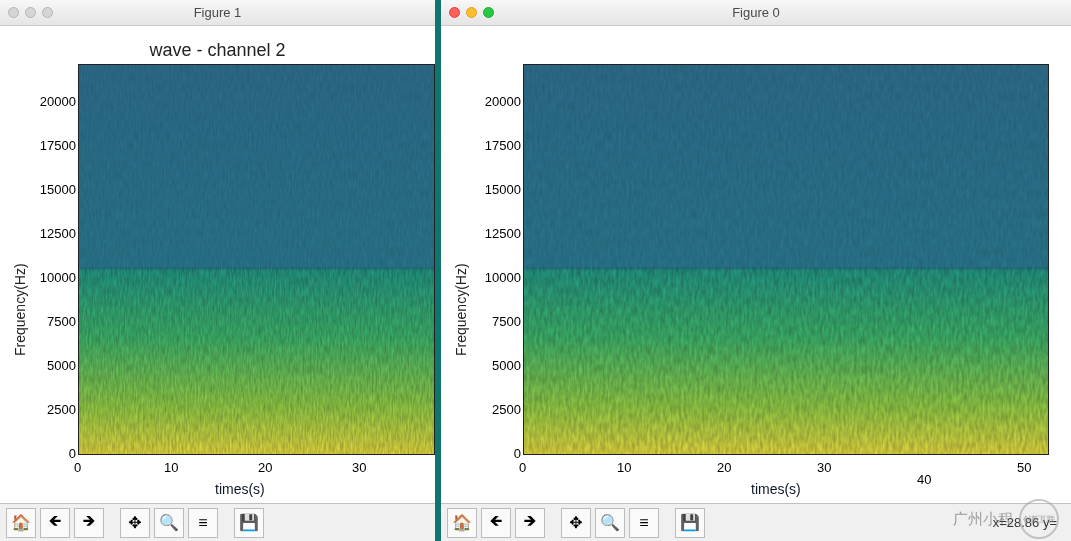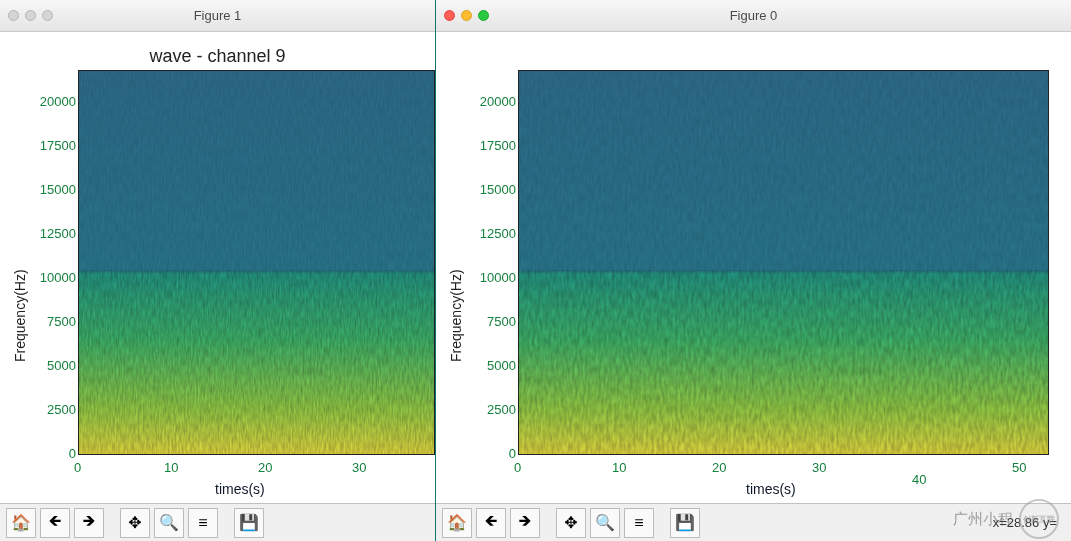--- a/index.html
+++ b/index.html
@@ -1,34 +1,34 @@
 <!DOCTYPE html>
 <html><head>
 <meta charset="utf-8">
 <style>
   * { box-sizing: border-box; }
   body { margin:0; padding:0; font-family: -apple-system, "Helvetica Neue", sans-serif; background:#ececec; width:1071px; height:541px; overflow:hidden; position:relative;}
   .windows { display:flex; height:541px;}
-  .win { background:#ececec; display:flex; flex-direction:column; border-left:1px solid #0f766e;}
+  .win { background:#ececec; display:flex; flex-direction:column; border-left:6px solid #0f766e;}
   .win.left{ width:435px; border-left:none;}
   .win.right{ width:636px;}
-  .titlebar { height:32px; background:linear-gradient(#f7f7f7,#e5e5e5); border-bottom:1px solid #c9c9c9; display:flex; align-items:center; position:relative; font-size:13px; color:#4a4a4a;}
+  .titlebar { height:26px; background:linear-gradient(#f7f7f7,#e5e5e5); border-bottom:1px solid #c9c9c9; display:flex; align-items:center; position:relative; font-size:13px; color:#4a4a4a;}
   .traffic { position:absolute; left:8px; display:flex; gap:6px;}
   .dot { width:11px; height:11px; border-radius:50%;}
   .dot.red{background:#ff5f57;border:1px solid #e04641;}
   .dot.yellow{background:#febc2e;border:1px solid #dba428;}
   .dot.green{background:#28c940;border:1px solid #1eaa33;}
   .dot.grey{background:#d5d5d5;border:1px solid #b5b5b5;}
   .wintitle { margin:0 auto; }
   .figure-area{ flex:1; background:#fff; position:relative; overflow:hidden;}
   .plot-title{ position:absolute; top:14px; left:0; right:0; text-align:center; font-size:18px; color:#222;}
   .axes-box{ position:absolute; border:1.5px solid #222;}
   .ylabel{ position:absolute; transform:rotate(-90deg); transform-origin:left top; font-size:14px; color:#222;}
   .xlabel{ position:absolute; font-size:14px; color:#0f172a;}
-  .tick{ position:absolute; font-size:13px; color:#15803d; }
+  .tick{ position:absolute; font-size:13px; color:#000000; }
   .toolbar{ height:38px; background:#f0f0f0; border-top:1px solid #c0c0c0; display:flex; align-items:center; padding:0 6px; gap:4px;}
   .tbtn{ width:30px; height:30px; background:#fafafa; border:1px solid #bcbcbc; display:flex; align-items:center; justify-content:center; font-size:16px;}
   .tgap{ width:8px;}
   .coord{ margin-left:auto; font-size:13px; color:#333; padding-right:8px;}
   svg.spectro{ width:100%; height:100%; display:block;}
   .watermark{position:absolute; right:12px; bottom:2px; display:flex; align-items:center; gap:6px; opacity:0.55; font-size:15px; color:#555;}
   .wm-circle{width:40px;height:40px;border:2px solid #9c9c9c;border-radius:50%;display:flex;align-items:center;justify-content:center;font-weight:bold;color:#888;font-size:14px;}
 </style>
 </head>
 <body>
@@ -39,21 +39,21 @@
     <div class="titlebar">
       <div class="traffic">
         <div class="dot grey"></div>
         <div class="dot grey"></div>
         <div class="dot grey"></div>
       </div>
       <div class="wintitle">Figure 1</div>
     </div>
 
     <div class="figure-area">
-      <div class="plot-title">wave - channel 9</div>
+      <div class="plot-title">wave - channel 2</div>
       <div class="ylabel" style="left:12px; top:330px;">Frequency(Hz)</div>
       <div class="xlabel" style="left:215px; bottom:6px;">times(s)</div>
 
       <div class="axes-box" style="left:78px; top:38px; right:0px; bottom:48px;">
         <svg class="spectro" preserveAspectRatio="none" viewBox="0 0 100 100">
           <defs>
             <linearGradient id="g1" x1="0" y1="1" x2="0" y2="0">
               <stop offset="0" stop-color="#f2e645"></stop>
               <stop offset="0.12" stop-color="#9cd84b"></stop>
               <stop offset="0.30" stop-color="#42be71"></stop>

